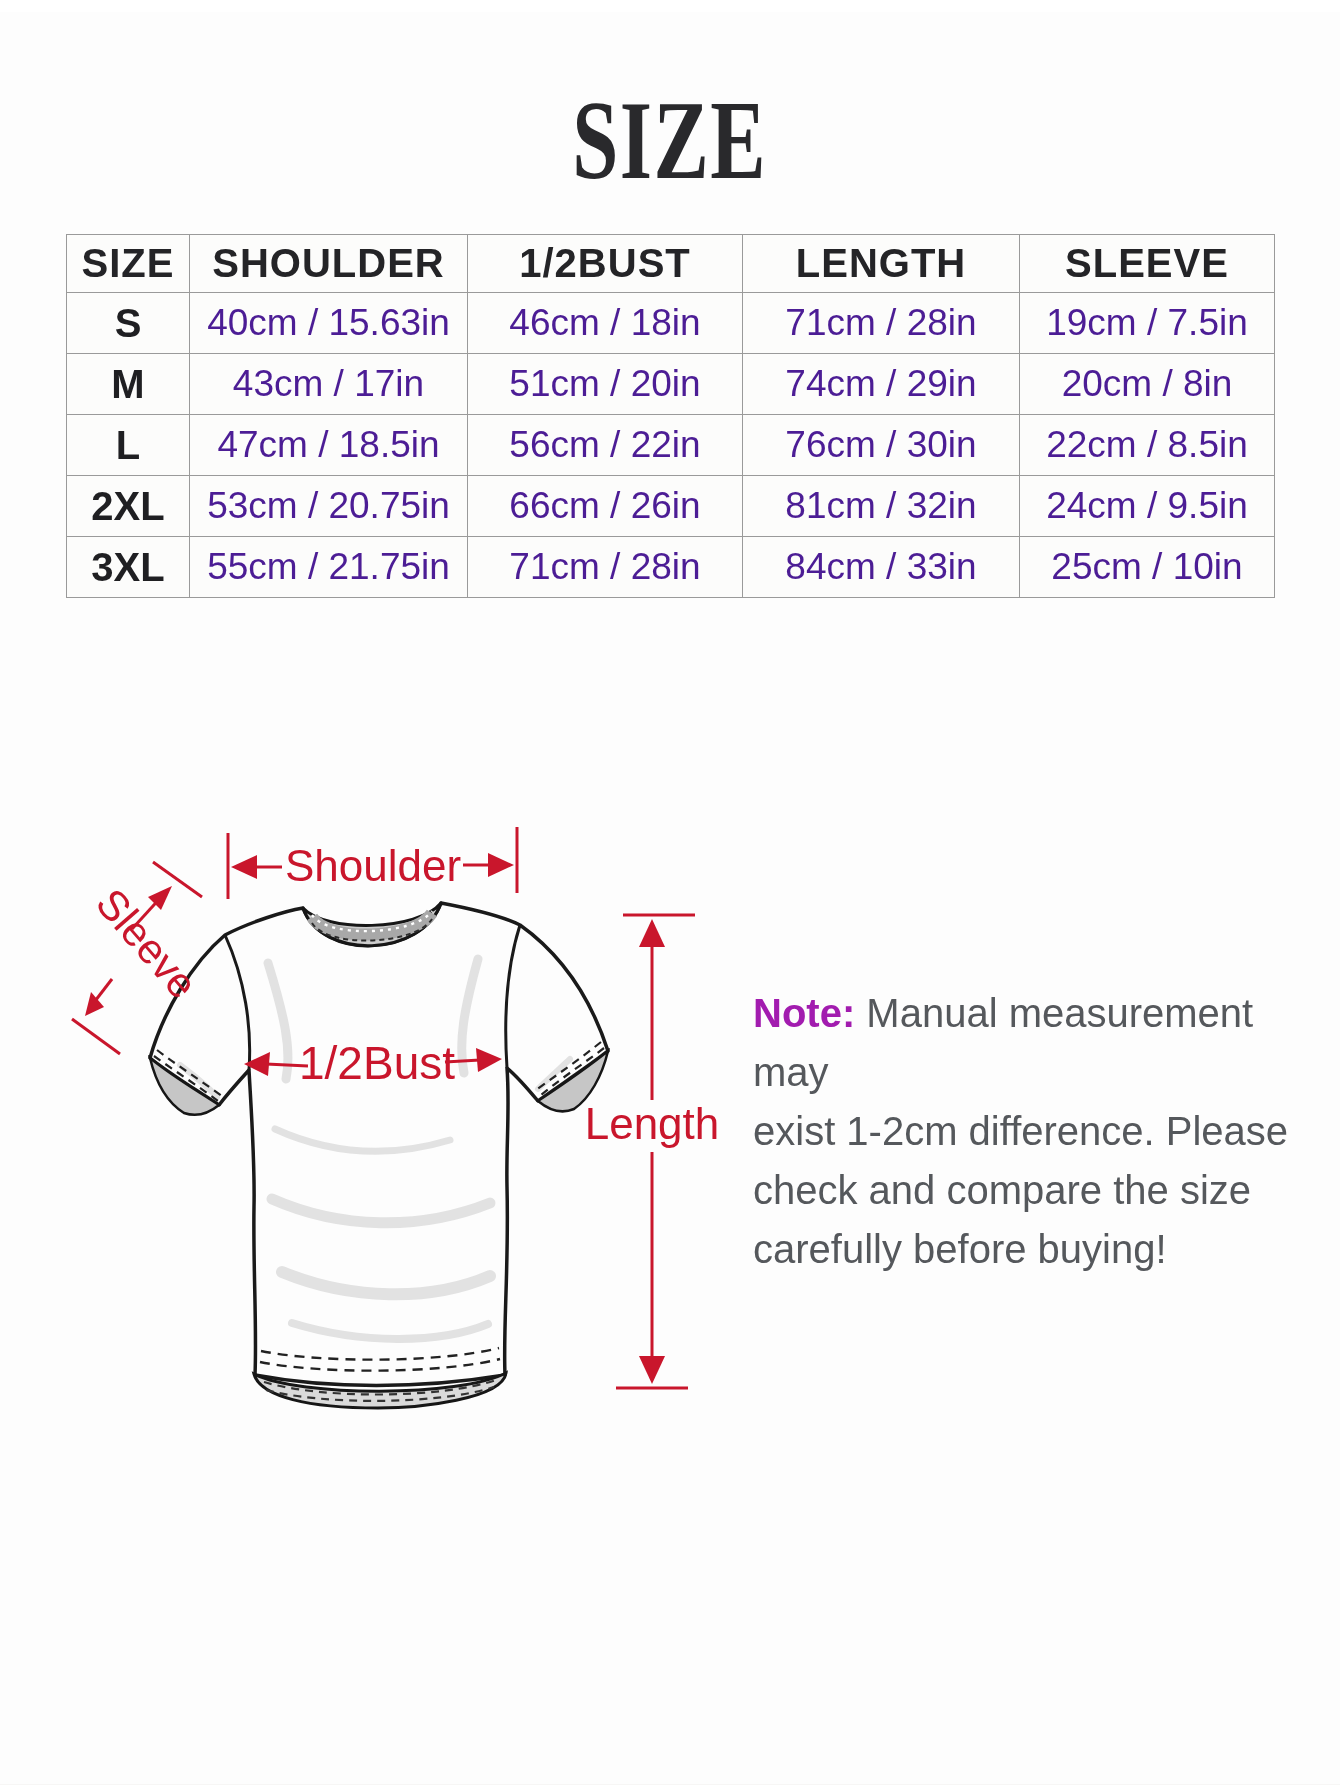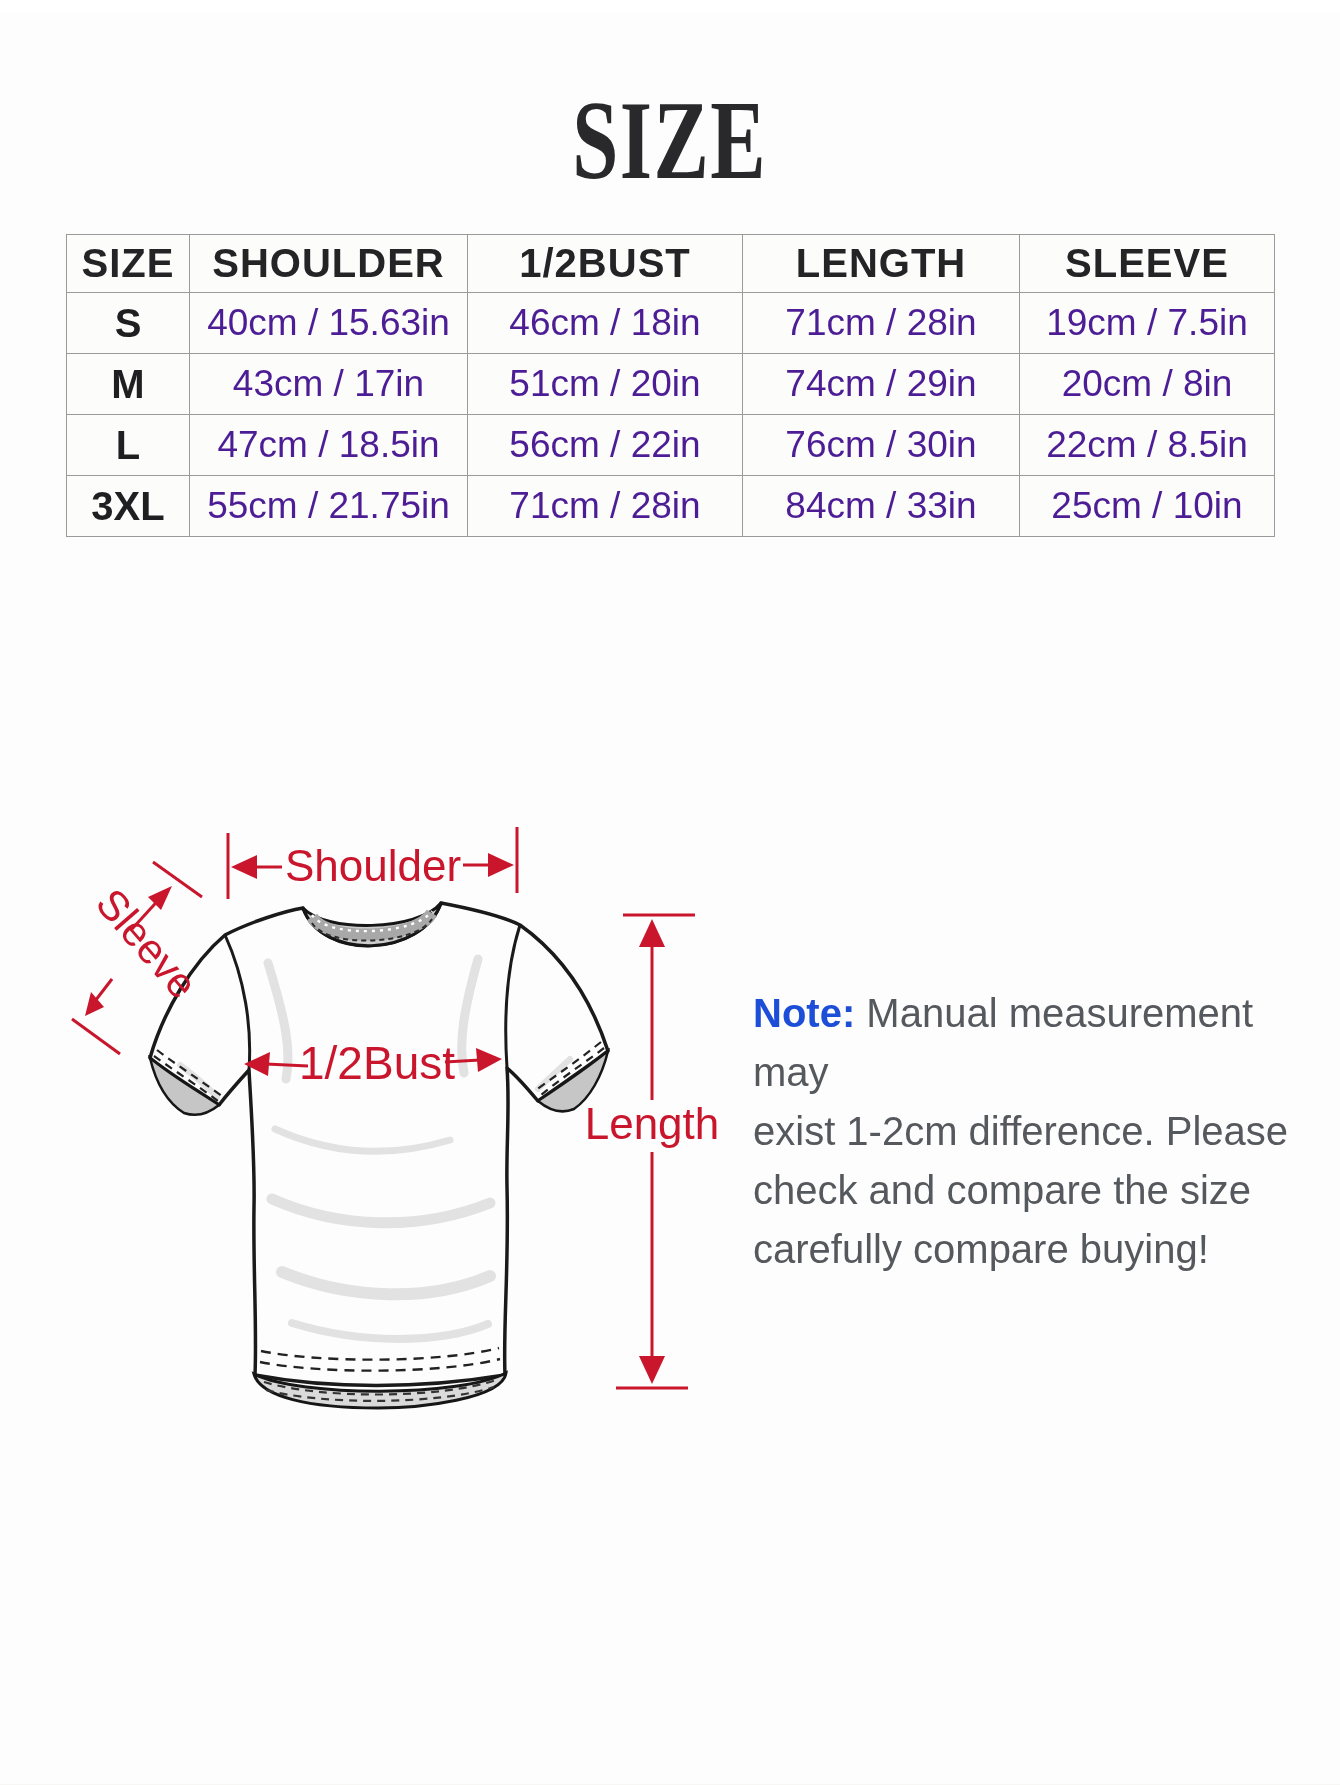--- a/index.html
+++ b/index.html
@@ -27,21 +27,21 @@
   .size-table th{
     height:57px;font-size:40px;font-weight:700;color:#242427;letter-spacing:1px;
   }
   .size-table td{height:60px;font-size:37px;color:#4c1d95;}
   .size-table td.size-col{font-size:40px;font-weight:700;color:#1f1f22;}
   
   .note{
     position:absolute;left:753px;top:972px;width:540px;
     font-size:40px;line-height:59px;color:#55585c;
   }
-  .note .note-label{font-weight:700;color:#1d4ed8;}
+  .note .note-label{font-weight:700;color:#a21caf;}
   
   .diagram{position:absolute;left:60px;top:755px;width:680px;height:745px;}
   .bottom-strip{position:absolute;left:0;bottom:0;width:1340px;height:13px;background:#f7f6f5;}
 </style>
 </head>
 <body>
 
 <div class="sheet">
 
   <div class="title">
@@ -79,20 +79,27 @@
         <td>51cm / 20in</td>
         <td>74cm / 29in</td>
         <td>20cm / 8in</td>
       </tr>
       <tr>
         <td class="size-col">L</td>
         <td>47cm / 18.5in</td>
         <td>56cm / 22in</td>
         <td>76cm / 30in</td>
         <td>22cm / 8.5in</td>
+      </tr>
+      <tr>
+        <td class="size-col">2XL</td>
+        <td>53cm / 20.75in</td>
+        <td>66cm / 26in</td>
+        <td>81cm / 32in</td>
+        <td>24cm / 9.5in</td>
       </tr>
       <tr>
         <td class="size-col">3XL</td>
         <td>55cm / 21.75in</td>
         <td>71cm / 28in</td>
         <td>84cm / 33in</td>
         <td>25cm / 10in</td>
       </tr>
     </tbody>
   </table>
@@ -192,17 +199,17 @@
     </g>
   </svg>
 
   <div class="note">
     <div>
       <span class="note-label">Note:</span>
       <span>Manual measurement may</span>
     </div>
     <div>exist 1-2cm difference. Please</div>
     <div>check and compare the size</div>
-    <div>carefully compare buying!</div>
+    <div>carefully before buying!</div>
   </div>
 
   <div class="bottom-strip"></div>
 </div>
 
 </body></html>

